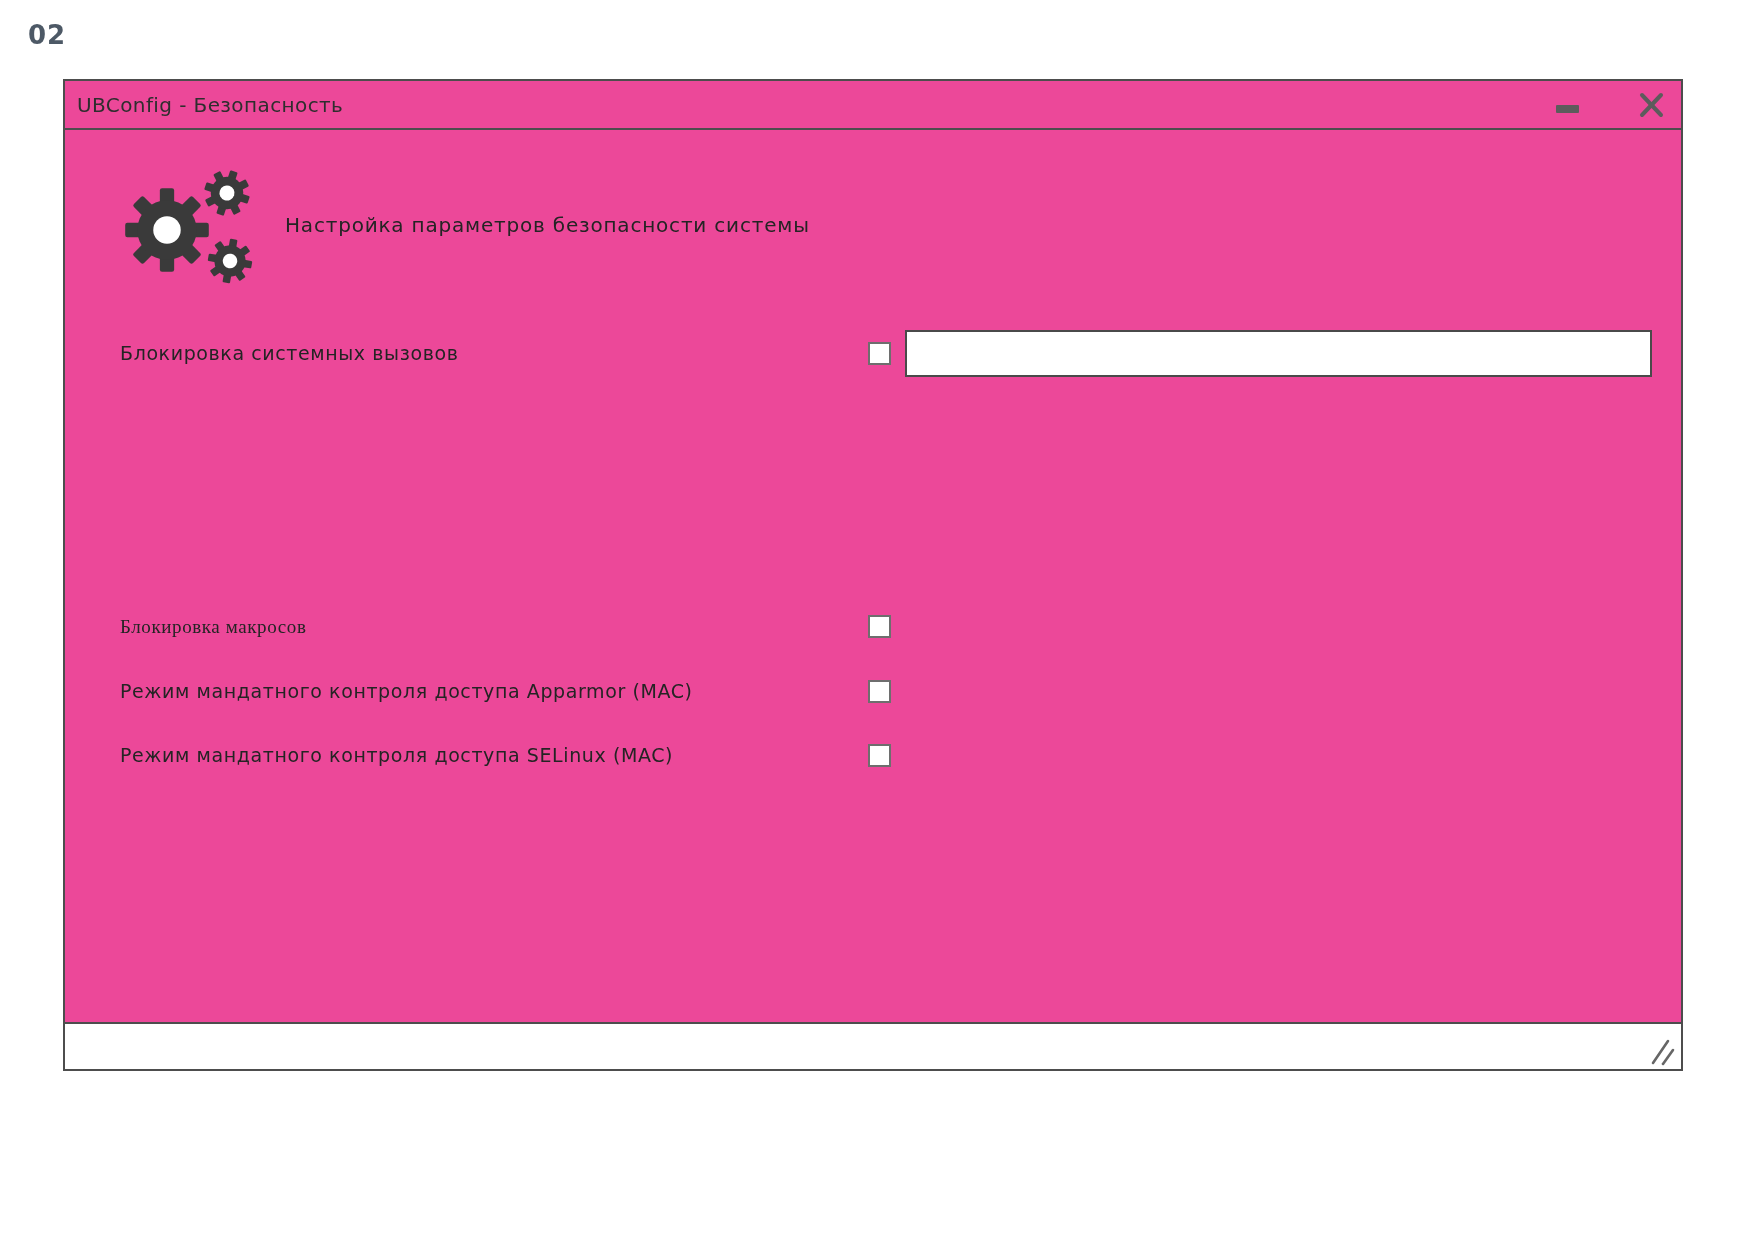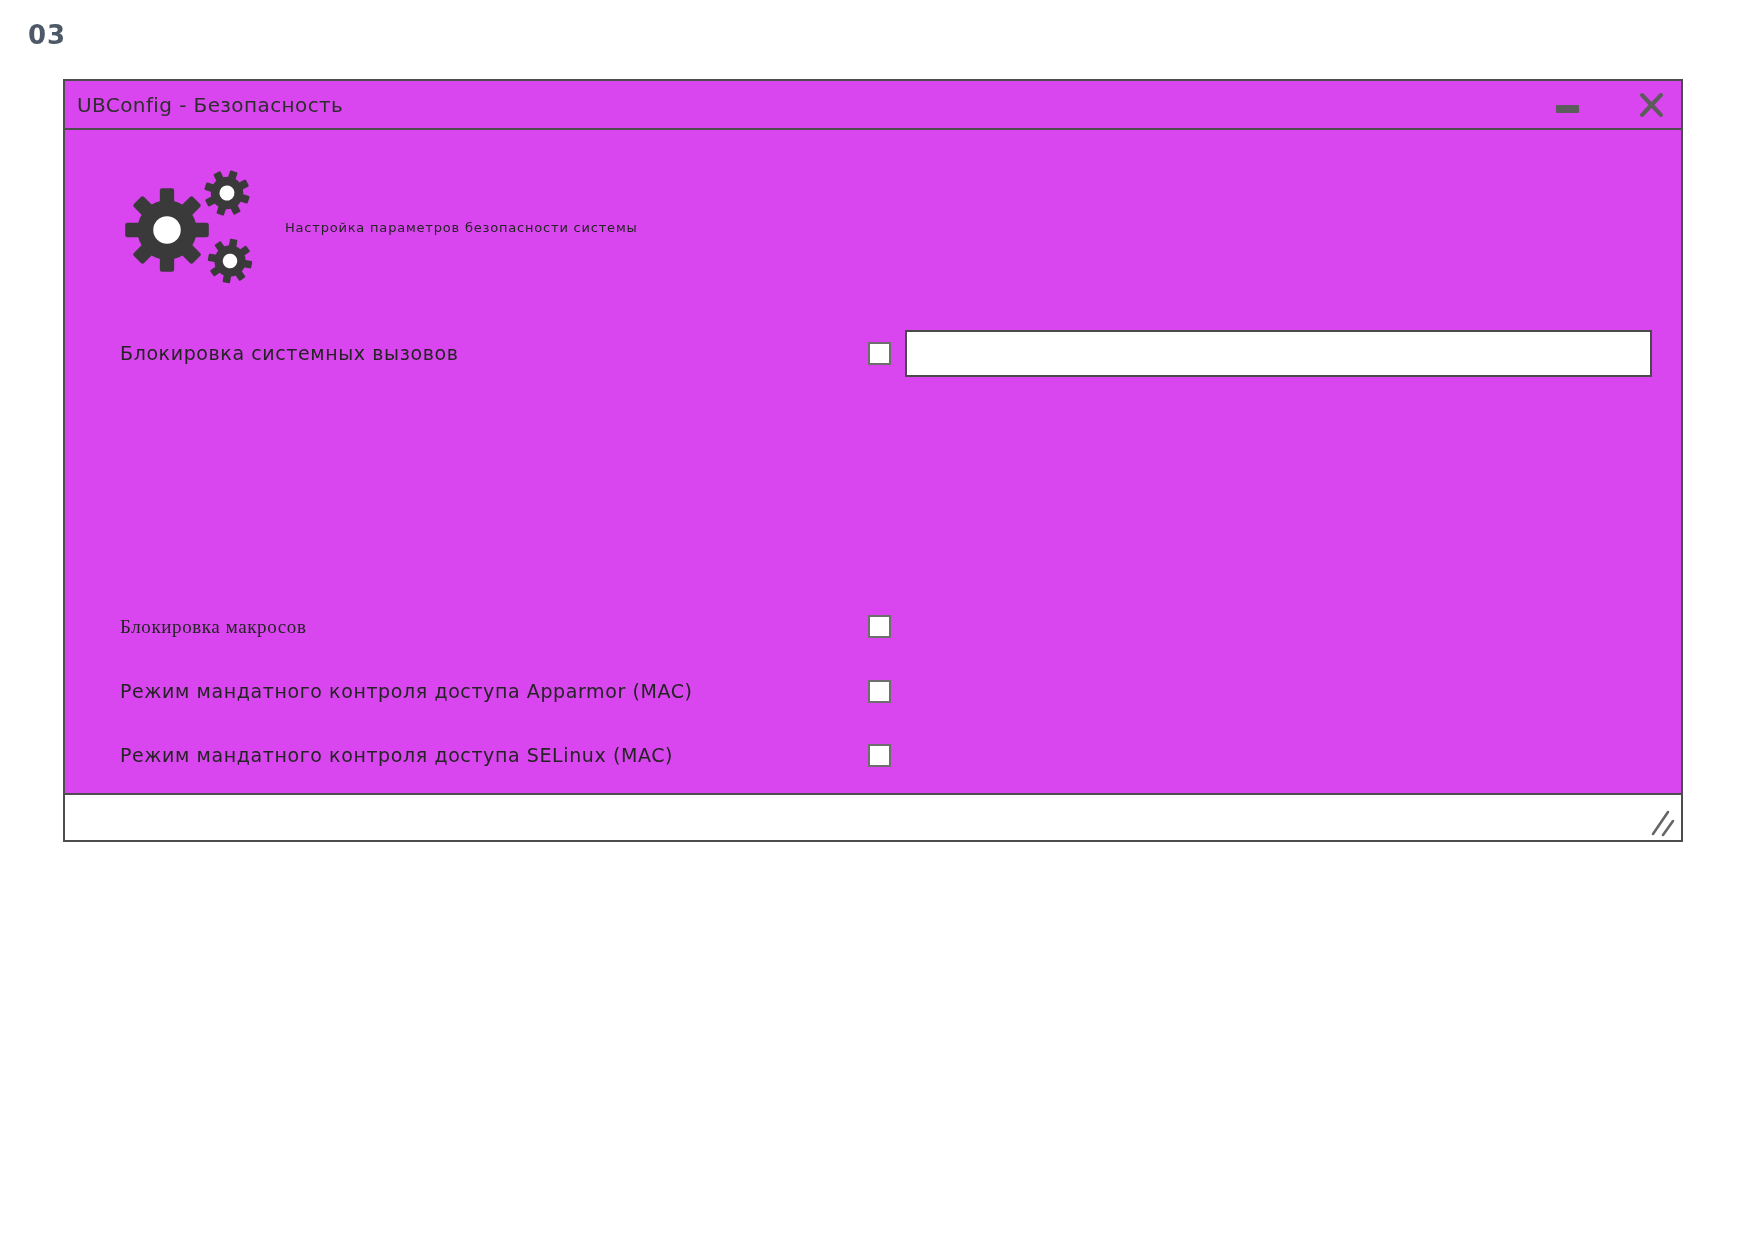--- a/index.html
+++ b/index.html
@@ -14,22 +14,22 @@
 
   .slide-number {
     position: absolute; left: 28px; top: 20px;
     font-size: 26px; font-weight: bold; color: #4d5966;
     letter-spacing: 1px;
   }
 
   
   .window {
     position: absolute; left: 63px; top: 79px;
-    width: 1620px; height: 763px;
-    background: #d946ef;
+    width: 1620px; height: 992px;
+    background: #ec4899;
     border: 2px solid #4d4d4d;
   }
   .titlebar {
     position: relative;
     height: 49px;
     border-bottom: 2px solid #4d4d4d;
     display: flex; align-items: center;
   }
   .window-title {
     margin-left: 12px;
@@ -59,22 +59,22 @@
     margin-right: 8px;
     cursor: pointer;
   }
 
   
   .content { position: relative; height: 663px; }
 
   .app-header { position: absolute; left: 57px; top: 38px; }
   .gears-icon { display: block; color: #3a3a3a; }
   .app-title {
-    position: absolute; left: 163px; top: 52px;
-    font-size: 13px; letter-spacing: 0.8px;
+    position: absolute; left: 163px; top: 45px;
+    font-size: 20px; letter-spacing: 0.8px;
     white-space: nowrap; color: #242424;
   }
 
   .rows { position: absolute; inset: 0; }
   .row {
     position: absolute; left: 55px;
     width: 1532px; height: 47px;
   }
   .row-label {
     position: absolute; left: 0; top: 0;
@@ -109,21 +109,21 @@
   .resize-grip {
     position: absolute; right: 4px; bottom: 3px;
     cursor: nwse-resize;
   }
 </style>
 </head>
 <body>
 
 <div class="page">
 
-  <div class="slide-number">03</div>
+  <div class="slide-number">02</div>
 
   <div class="window">
 
     <div class="titlebar">
       <span class="window-title">UBConfig - Безопасность</span>
       <div class="titlebar-controls">
         <div class="min-btn">
           <span class="min-glyph"></span>
         </div>
         <div class="close-btn">

